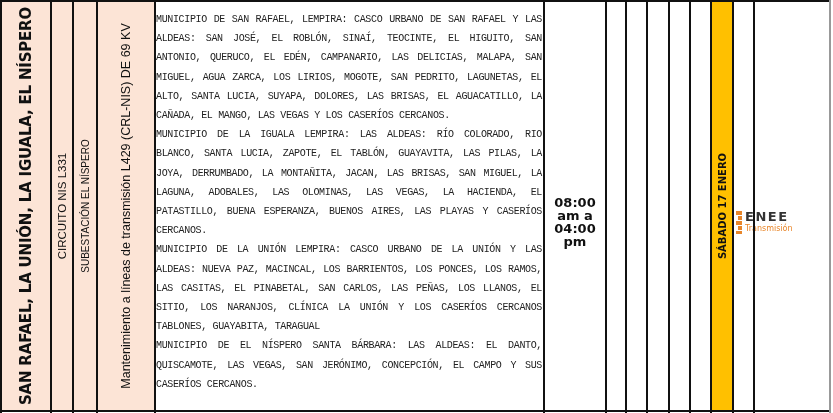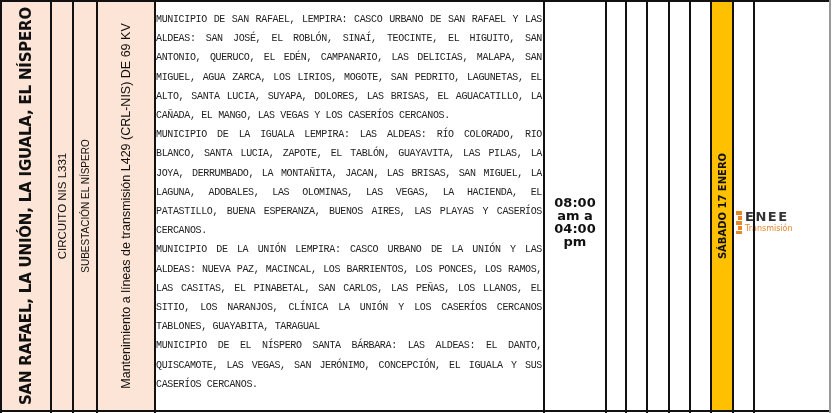--- a/index.html
+++ b/index.html
@@ -40,21 +40,21 @@
     <div class="vtext v-tiny">SUBESTACIÓN EL NÍSPERO</div>
   </div>
   <div class="col peach" style="left:98px;width:56px;">
     <div class="vtext v-desc">Mantenimiento a líneas de transmisión L429 (CRL-NIS) DE 69 KV</div>
   </div>
 
   <div class="desc">
     <p>MUNICIPIO DE SAN RAFAEL, LEMPIRA: CASCO URBANO DE SAN RAFAEL Y LAS ALDEAS: SAN JOSÉ, EL ROBLÓN, SINAÍ, TEOCINTE, EL HIGUITO, SAN ANTONIO, QUERUCO, EL EDÉN, CAMPANARIO, LAS DELICIAS, MALAPA, SAN MIGUEL, AGUA ZARCA, LOS LIRIOS, MOGOTE, SAN PEDRITO, LAGUNETAS, EL ALTO, SANTA LUCIA, SUYAPA, DOLORES, LAS BRISAS, EL AGUACATILLO, LA CAÑADA, EL MANGO, LAS VEGAS Y LOS CASERÍOS CERCANOS.</p>
     <p>MUNICIPIO DE LA IGUALA LEMPIRA: LAS ALDEAS: RÍO COLORADO, RIO BLANCO, SANTA LUCIA, ZAPOTE, EL TABLÓN, GUAYAVITA, LAS PILAS, LA JOYA, DERRUMBADO, LA MONTAÑITA, JACAN, LAS BRISAS, SAN MIGUEL, LA LAGUNA, ADOBALES, LAS OLOMINAS, LAS VEGAS, LA HACIENDA, EL PATASTILLO, BUENA ESPERANZA, BUENOS AIRES, LAS PLAYAS Y CASERÍOS CERCANOS.</p>
     <p>MUNICIPIO DE LA UNIÓN LEMPIRA: CASCO URBANO DE LA UNIÓN Y LAS ALDEAS: NUEVA PAZ, MACINCAL, LOS BARRIENTOS, LOS PONCES, LOS RAMOS, LAS CASITAS, EL PINABETAL, SAN CARLOS, LAS PEÑAS, LOS LLANOS, EL SITIO, LOS NARANJOS, CLÍNICA LA UNIÓN Y LOS CASERÍOS CERCANOS TABLONES, GUAYABITA, TARAGUAL</p>
-    <p>MUNICIPIO DE EL NÍSPERO SANTA BÁRBARA: LAS ALDEAS: EL DANTO, QUISCAMOTE, LAS VEGAS, SAN JERÓNIMO, CONCEPCIÓN, EL IGUALA Y SUS CASERÍOS CERCANOS.</p>
+    <p>MUNICIPIO DE EL NÍSPERO SANTA BÁRBARA: LAS ALDEAS: EL DANTO, QUISCAMOTE, LAS VEGAS, SAN JERÓNIMO, CONCEPCIÓN, EL CAMPO Y SUS CASERÍOS CERCANOS.</p>
   </div>
 
   <div class="time">
     <div>08:00 am a</div>
     <div>04:00 pm</div>
   </div>
 
   <div class="col yellow" style="left:712px;width:20px;">
     <div class="vtext v-date">SÁBADO 17 ENERO</div>
   </div>

